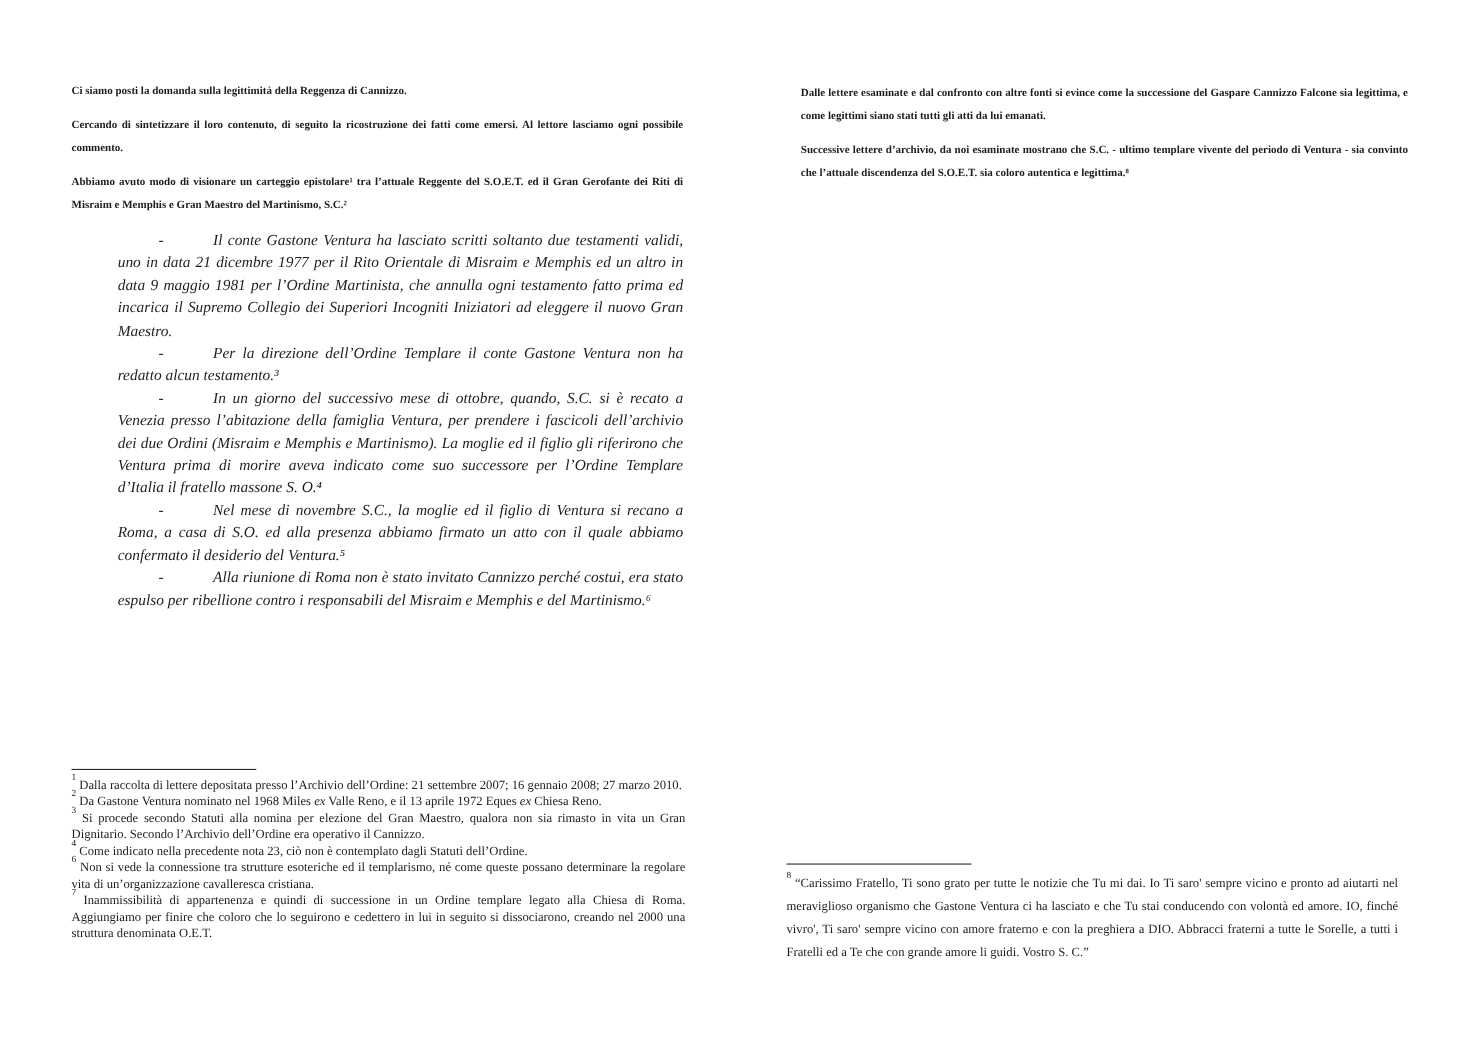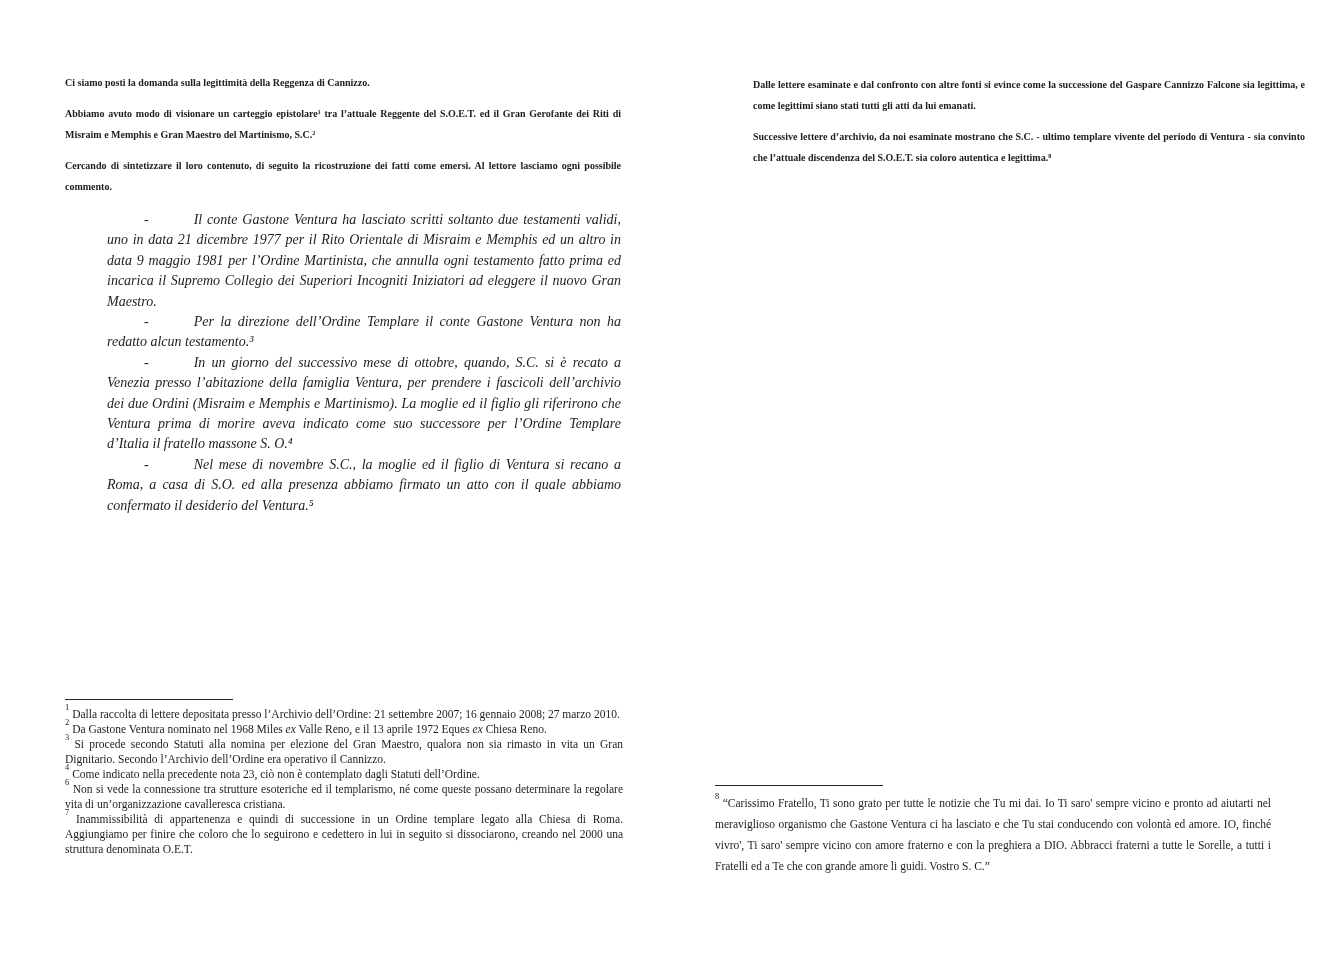--- a/index.html
+++ b/index.html
@@ -6,21 +6,21 @@
   body {
     width: 1328px; height: 962px;
     background: #ffffff;
     position: relative;
     font-family: "Liberation Serif", "DejaVu Serif", serif;
     color: #1d1d1d;
     overflow: hidden;
   }
   .col { position: absolute; }
   .left-body  { left: 65px;  top: 72px;  width: 556px; }
-  .right-body { left: 753px; top: 74px;  width: 552px; }
+  .right-body { left: 728px; top: 74px;  width: 552px; }
   .body-p {
     margin: 0 0 10px 0;
     font-size: 10px; line-height: 21px;
     text-align: justify;
     font-weight: bold;
   }
   .dash-list { margin-top: 13px; }
   .list-item {
     margin-left: 42px;
     font-size: 14px; line-height: 20.4px;
@@ -50,35 +50,38 @@
     line-height: 0;
     position: relative; top: -3.5px;
   }
   .fn i { font-style: italic; margin-top: 24px; }
 </style>
 </head>
 <body>
 
 <div class="col left-body">
   <p class="body-p">Ci siamo posti la domanda sulla legittimità della Reggenza di Cannizzo.</p>
+  <p class="body-p">Cercando di sintetizzare il loro contenuto, di seguito la ricostruzione dei fatti come emersi. Al lettore lasciamo ogni possibile commento.</p>
   <p class="body-p">Abbiamo avuto modo di visionare un carteggio epistolare¹ tra l’attuale Reggente del S.O.E.T. ed il Gran Gerofante dei Riti di Misraim e Memphis e Gran Maestro del Martinismo, S.C.²</p>
-  <p class="body-p">Cercando di sintetizzare il loro contenuto, di seguito la ricostruzione dei fatti come emersi. Al lettore lasciamo ogni possibile commento.</p>
 
   <div class="dash-list">
     <div class="list-item">
       <span class="first-ind"></span><span>-</span><span class="tab-gap"></span><span>Il conte Gastone Ventura ha lasciato scritti soltanto due testamenti validi, uno in data 21 dicembre 1977 per il Rito Orientale di Misraim e Memphis ed un altro in data 9 maggio 1981 per l’Ordine Martinista, che annulla ogni testamento fatto prima ed incarica il Supremo Collegio dei Superiori Incogniti Iniziatori ad eleggere il nuovo Gran Maestro.</span>
     </div>
     <div class="list-item">
       <span class="first-ind"></span><span>-</span><span class="tab-gap"></span><span>Per la direzione dell’Ordine Templare il conte Gastone Ventura non ha redatto alcun testamento.³</span>
     </div>
     <div class="list-item">
       <span class="first-ind"></span><span>-</span><span class="tab-gap"></span><span>In un giorno del successivo mese di ottobre, quando, S.C. si è recato a Venezia presso l’abitazione della famiglia Ventura, per prendere i fascicoli dell’archivio dei due Ordini (Misraim e Memphis e Martinismo). La moglie ed il figlio gli riferirono che Ventura prima di morire aveva indicato come suo successore per l’Ordine Templare d’Italia il fratello massone S. O.⁴</span>
     </div>
     <div class="list-item">
       <span class="first-ind"></span><span>-</span><span class="tab-gap"></span><span>Nel mese di novembre S.C., la moglie ed il figlio di Ventura si recano a Roma, a casa di S.O. ed alla presenza abbiamo firmato un atto con il quale abbiamo confermato il desiderio del Ventura.⁵</span>
+    </div>
+    <div class="list-item">
+      <span class="first-ind"></span><span>-</span><span class="tab-gap"></span><span>Alla riunione di Roma non è stato invitato Cannizzo perché costui, era stato espulso per ribellione contro i responsabili del Misraim e Memphis e del Martinismo.⁶</span>
     </div>
   </div>
 </div>
 
 <div class="fn-block-left">
   <div class="fn-rule"></div>
 
   <div class="fn">
     <sup class="fnum">1</sup> <span>Dalla raccolta di lettere depositata presso l’Archivio dell’Ordine: 21 settembre 2007; 16 gennaio 2008; 27 marzo 2010.</span>
   </div>

